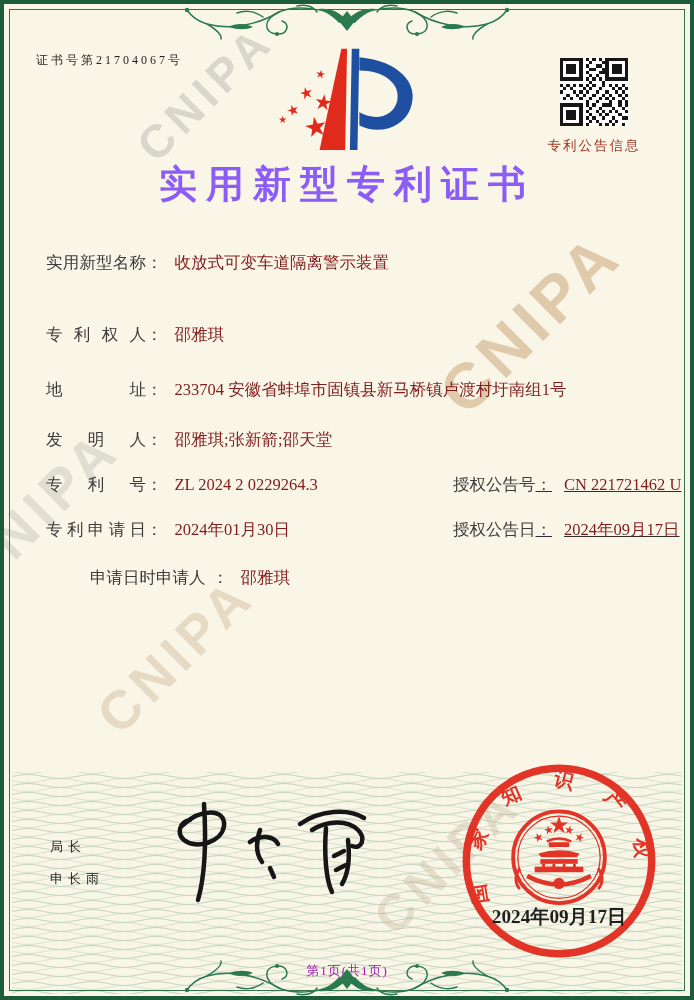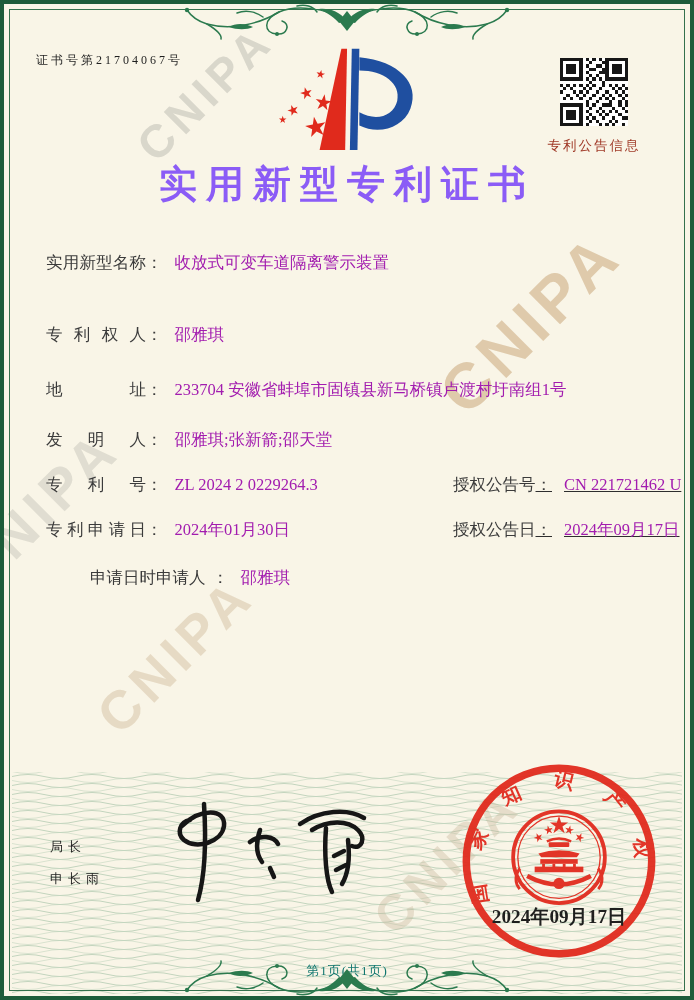--- a/index.html
+++ b/index.html
@@ -16,29 +16,29 @@
   .qr-cap{position:absolute;left:532px;top:137px;width:124px;text-align:center;font-size:13.5px;
           color:#a03a28;letter-spacing:2px;z-index:3;}
   .title{position:absolute;left:0;top:159px;width:100%;text-align:center;font-size:38px;font-weight:bold;
          letter-spacing:9px;color:#8b5cf6;z-index:3;}
   .row{position:absolute;left:46px;width:620px;font-size:16.5px;color:#2e2e2e;white-space:nowrap;z-index:3;}
   .lbl{display:inline-block;width:100px;text-align:justify;text-align-last:justify;text-justify:inter-character;
        color:#3b3b3b;white-space:normal;vertical-align:top;}
   .lbl7{display:inline-block;width:122px;color:#3b3b3b;vertical-align:top;margin-left:44px;}
   .lblr{display:inline-block;color:#3b3b3b;vertical-align:top;}
   .colon{margin-right:12px;color:#3b3b3b;}
-  .val{color:#a21caf;}
+  .val{color:#7f1d1d;}
   .rrow{position:absolute;left:407px;top:0;white-space:nowrap;text-decoration:underline;}
   .decl{position:absolute;left:36px;top:703px;width:622px;font-size:15.5px;line-height:31px;
         letter-spacing:1.2px;text-indent:2em;text-align:justify;color:#1d1d1d;z-index:3;}
   .dir{position:absolute;left:50px;font-size:13px;letter-spacing:5px;color:#1f1f1f;z-index:4;}
   .sig{position:absolute;left:148px;top:796px;z-index:4;}
   .seal{position:absolute;left:456px;top:758px;z-index:5;}
   .waves{position:absolute;left:12px;top:772px;z-index:1;}
-  .footer{position:absolute;left:0;top:962px;width:100%;text-align:center;font-size:13px;color:#0f766e;
+  .footer{position:absolute;left:0;top:962px;width:100%;text-align:center;font-size:13px;color:#a21caf;
           letter-spacing:1px;z-index:3;}
   .wm{position:absolute;font-family:"Liberation Sans","DejaVu Sans",sans-serif;font-weight:bold;
       letter-spacing:6px;white-space:nowrap;transform:rotate(-45deg);z-index:2;pointer-events:none;}
 </style>
 </head>
 <body>
 
 <div class="page">
 
   <svg class="waves" width="670" height="222" viewBox="0 0 670 222">

